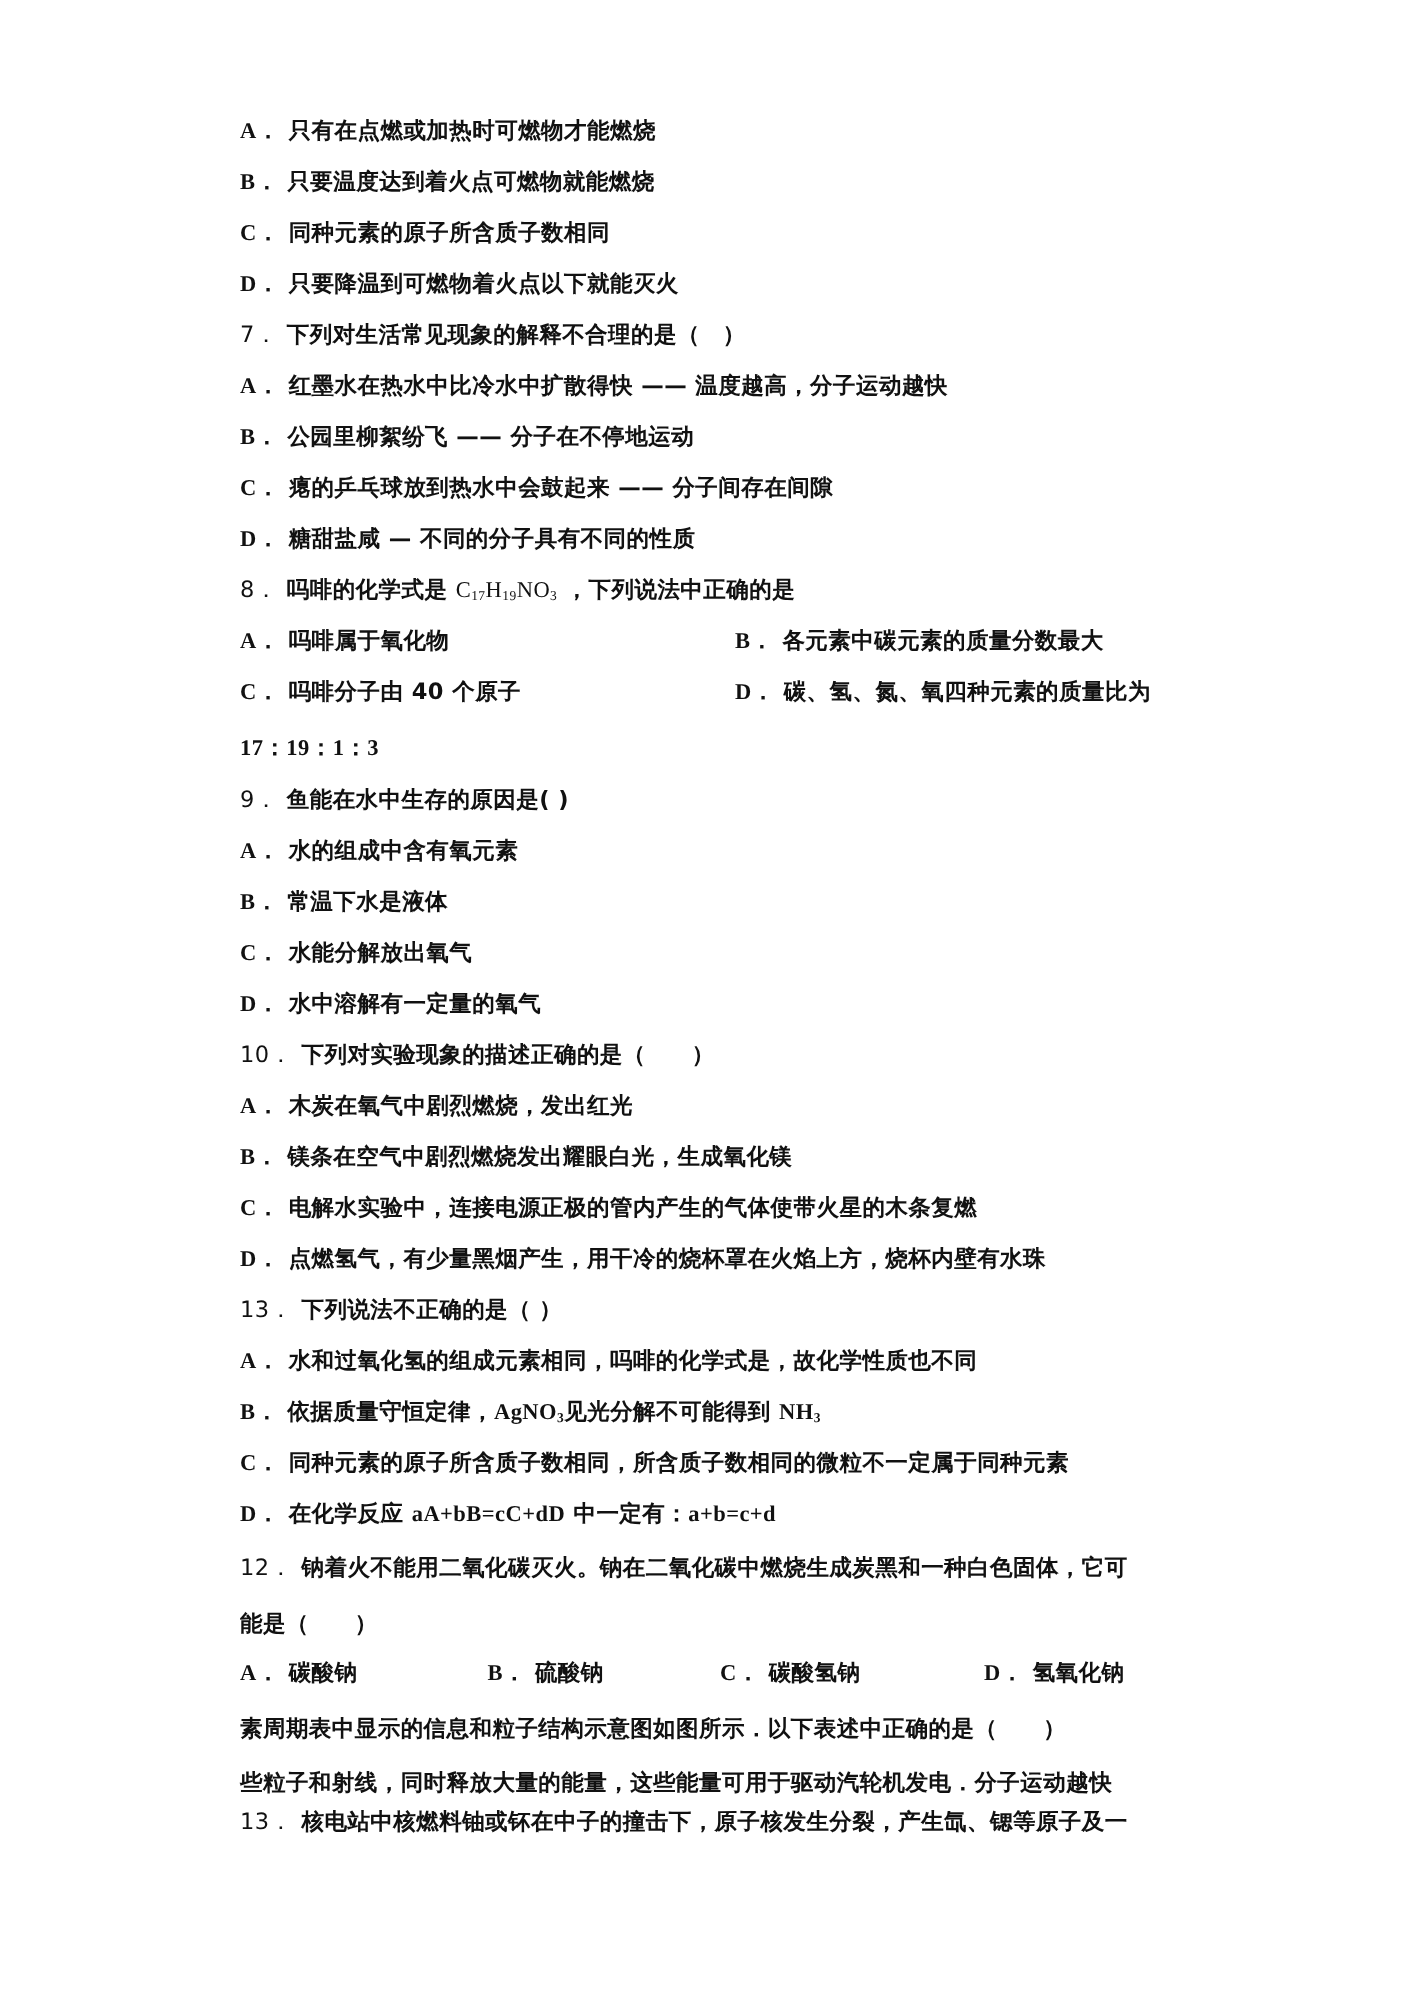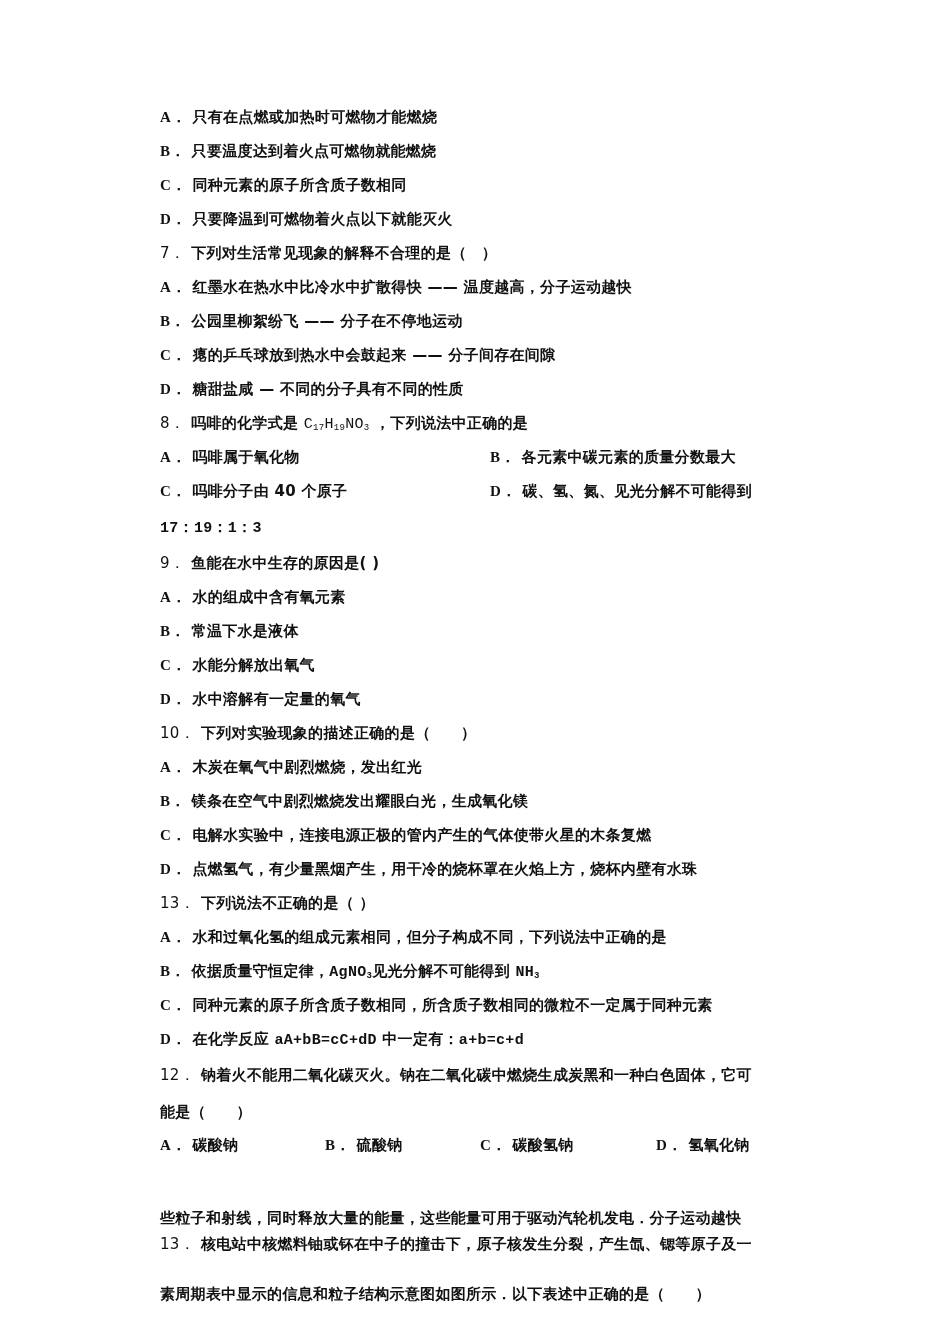--- a/index.html
+++ b/index.html
@@ -1,22 +1,22 @@
 <!DOCTYPE html>
 <html><head>
 <meta charset="utf-8">
 <style>
   html, body { margin: 0; padding: 0; background: #ffffff; }
   body { width: 950px; height: 1344px; position: relative; overflow: hidden;
          font-family: "DejaVu Sans", "Liberation Sans", sans-serif; color: #111; }
-  .line { position: absolute; left: 160px; font-size: 15px; line-height: 20px; white-space: nowrap; font-weight: bold; letter-spacing: 0.3px; margin-top: 30px; }
+  .line { position: absolute; left: 160px; font-size: 15px; line-height: 20px; white-space: nowrap; font-weight: bold; letter-spacing: 0.3px; }
   .lbl { font-family: "Liberation Serif", "DejaVu Serif", serif; font-weight: bold; margin-right: 6px; }
   .num { font-family: "DejaVu Sans", sans-serif; font-weight: normal; margin-right: 6px; }
   .qtext { font-weight: bold; text-align: center; }
-  .serif { font-family: Liberation Mono, monospace; }
+  .serif { font-family: Liberation Serif, serif; }
   sub { font-size: 9px; vertical-align: -2px; line-height: 0; }
 </style>
 </head>
 <body>
 
 <div class="line" style="top:77px">
   <span class="lbl">A．</span><span>只有在点燃或加热时可燃物才能燃烧</span>
 </div>
 <div class="line" style="top:111px">
   <span class="lbl">B．</span><span>只要温度达到着火点可燃物就能燃烧</span>
@@ -50,21 +50,21 @@
 <div class="line" style="top:417px">
   <span class="lbl">A．</span><span>吗啡属于氧化物</span>
 </div>
 <div class="line" style="top:417px; left:490px">
   <span class="lbl">B．</span><span>各元素中碳元素的质量分数最大</span>
 </div>
 <div class="line" style="top:451px">
   <span class="lbl">C．</span><span>吗啡分子由 40 个原子</span>
 </div>
 <div class="line" style="top:451px; left:490px">
-  <span class="lbl">D．</span><span>碳、氢、氮、见光分解不可能得到</span>
+  <span class="lbl">D．</span><span>碳、氢、氮、氧四种元素的质量比为</span>
 </div>
 <div class="line serif" style="top:489px">17：19：1：3</div>
 
 <div class="line" style="top:523px; font-weight:normal">
   <span class="num">9．</span><span class="qtext">鱼能在水中生存的原因是( )</span>
 </div>
 <div class="line" style="top:557px">
   <span class="lbl">A．</span><span>水的组成中含有氧元素</span>
 </div>
 <div class="line" style="top:591px">
@@ -90,21 +90,21 @@
   <span class="lbl">C．</span><span>电解水实验中，连接电源正极的管内产生的气体使带火星的木条复燃</span>
 </div>
 <div class="line" style="top:829px">
   <span class="lbl">D．</span><span>点燃氢气，有少量黑烟产生，用干冷的烧杯罩在火焰上方，烧杯内壁有水珠</span>
 </div>
 
 <div class="line" style="top:863px; font-weight:normal">
   <span class="num">13．</span><span class="qtext">下列说法不正确的是（ ）</span>
 </div>
 <div class="line" style="top:897px">
-  <span class="lbl">A．</span><span>水和过氧化氢的组成元素相同，但分子构成不同，下列说法中正确的是</span>
+  <span class="lbl">A．</span><span>水和过氧化氢的组成元素相同，吗啡的化学式是，故化学性质也不同</span>
 </div>
 <div class="line" style="top:931px">
   <span class="lbl">B．</span><span>依据质量守恒定律，</span><span class="serif"><span>AgNO</span><sub>3</sub></span><span>见光分解不可能得到 </span><span class="serif"><span>NH</span><sub>3</sub></span>
 </div>
 <div class="line" style="top:965px">
   <span class="lbl">C．</span><span>同种元素的原子所含质子数相同，所含质子数相同的微粒不一定属于同种元素</span>
 </div>
 <div class="line" style="top:999px">
   <span class="lbl">D．</span><span>在化学反应 </span><span class="serif">aA+bB=cC+dD</span><span> 中一定有：</span><span class="serif">a+b=c+d</span>
 </div>
@@ -123,13 +123,13 @@
   <span class="lbl">C．</span><span>碳酸氢钠</span>
 </div>
 <div class="line" style="top:1105px; left:656px">
   <span class="lbl">D．</span><span>氢氧化钠</span>
 </div>
 
 <div class="line" style="top:1204px; font-weight:normal">
   <span class="num">13．</span><span class="qtext">核电站中核燃料铀或钚在中子的撞击下，原子核发生分裂，产生氙、锶等原子及一</span>
 </div>
 <div class="line" style="top:1178px">些粒子和射线，同时释放大量的能量，这些能量可用于驱动汽轮机发电．分子运动越快</div>
-<div class="line" style="top:1254px">素周期表中显示的信息和粒子结构示意图如图所示．以下表述中正确的是（　　）</div>
+<div class="line" style="top:1142px">素周期表中显示的信息和粒子结构示意图如图所示．以下表述中正确的是（　　）</div>
 
 </body></html>

